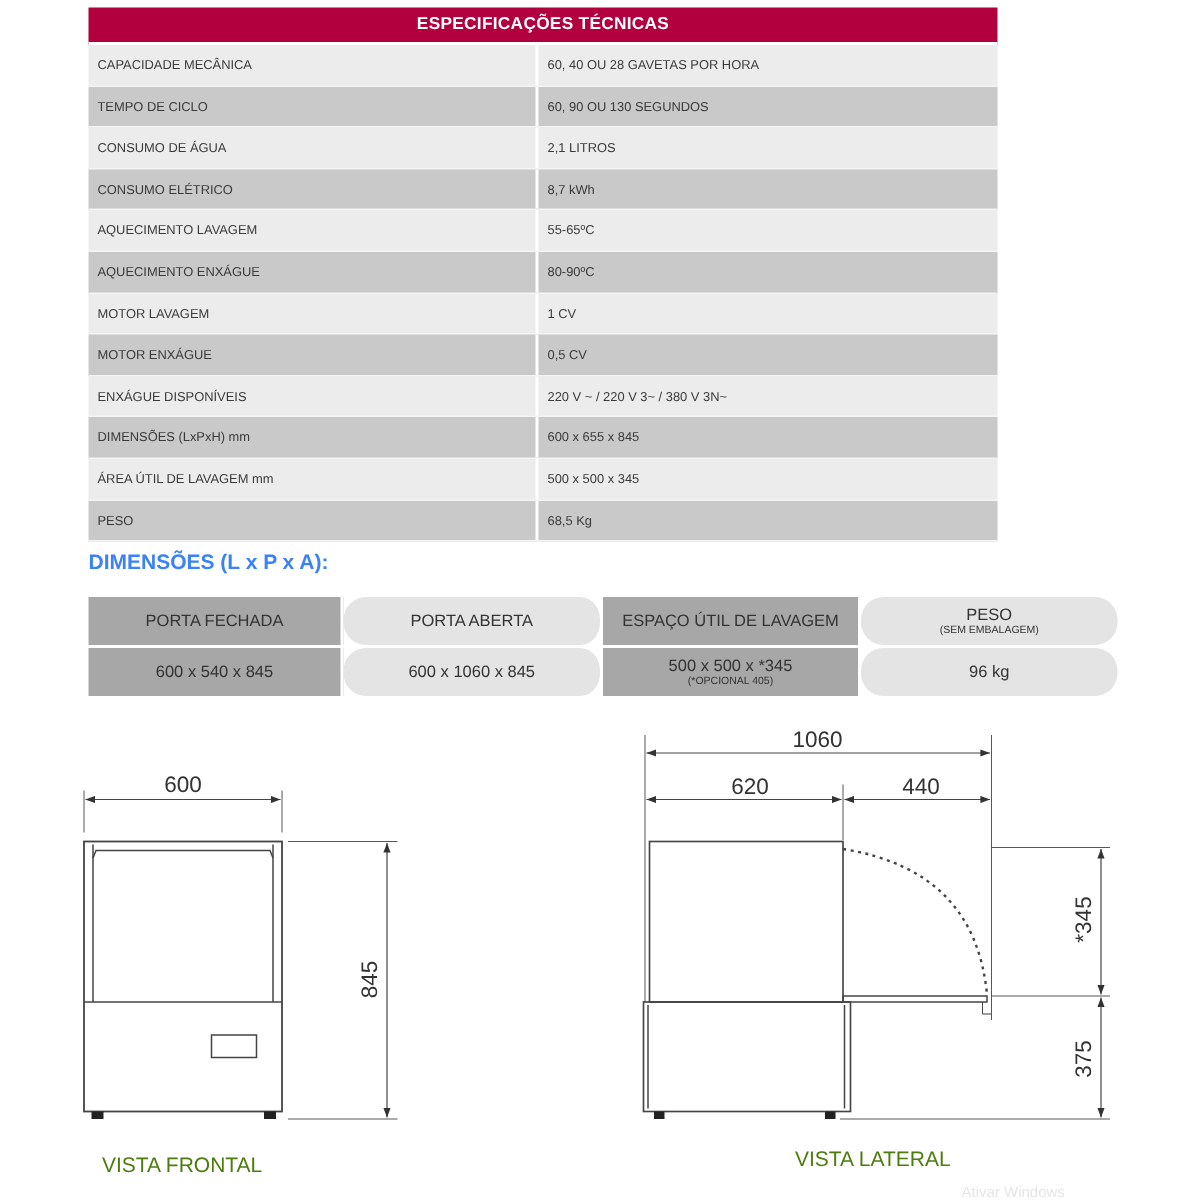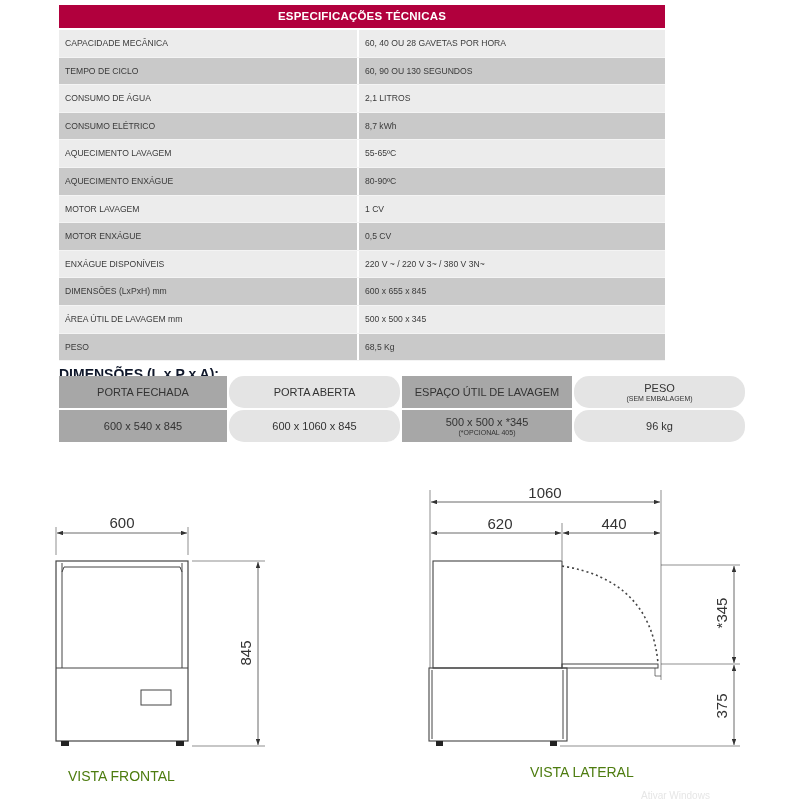--- a/index.html
+++ b/index.html
@@ -8,22 +8,22 @@
   .spec { position:absolute; left:59px; top:5px; width:606px; border-collapse:collapse; }
   .spec-head { height:23px; background:#b1003d; color:#fff; text-align:center;
                font-size:11.5px; font-weight:bold; line-height:23px; letter-spacing:0.2px;
                border-bottom:2px solid #ffffff; }
   .spec-row { display:flex; height:26.6px; border-bottom:1px solid #f4f4f4; }
   .spec-row .c1 { width:300px; padding-left:6px; box-sizing:border-box;
                   font-size:8.6px; line-height:26px; border-right:2px solid #fff; }
   .spec-row .c2 { flex:1; padding-left:6px; font-size:8.6px; line-height:26px; }
   .spec-row.odd { background:#ececec; }
   .spec-row.even { background:#c9c9c9; }
-  .dim-title { position:absolute; left:59px; top:366px; font-size:14px; font-weight:bold; color:#0f172a; }
-  .dim { position:absolute; left:59px; top:376px; width:686px; }
+  .dim-title { position:absolute; left:59px; top:366px; font-size:14px; font-weight:bold; color:#3b82f6; }
+  .dim { position:absolute; left:59px; top:398px; width:686px; }
   .dim-row { display:flex; height:32px; margin-bottom:2px; }
   .dim-cell { box-sizing:border-box; display:flex; flex-direction:column; align-items:center; justify-content:center;
               border-right:2px solid #fff; color:#333; }
   .dim-cell.dk { background:#a7a7a7; }
   .dim-cell.lt { background:#e4e4e4;border-radius:15px; }
   .dim-cell .main { font-size:11px; }
   .dim-cell .sub { font-size:7px; margin-top:1px; }
   .w1{width:170px}.w2{width:173px}.w3{width:172px}.w4{width:171px;border-right:none}
   svg.draw { position:absolute; left:0; top:0; }
   .draw text { font-family:"Liberation Sans", sans-serif; fill:#333; }

